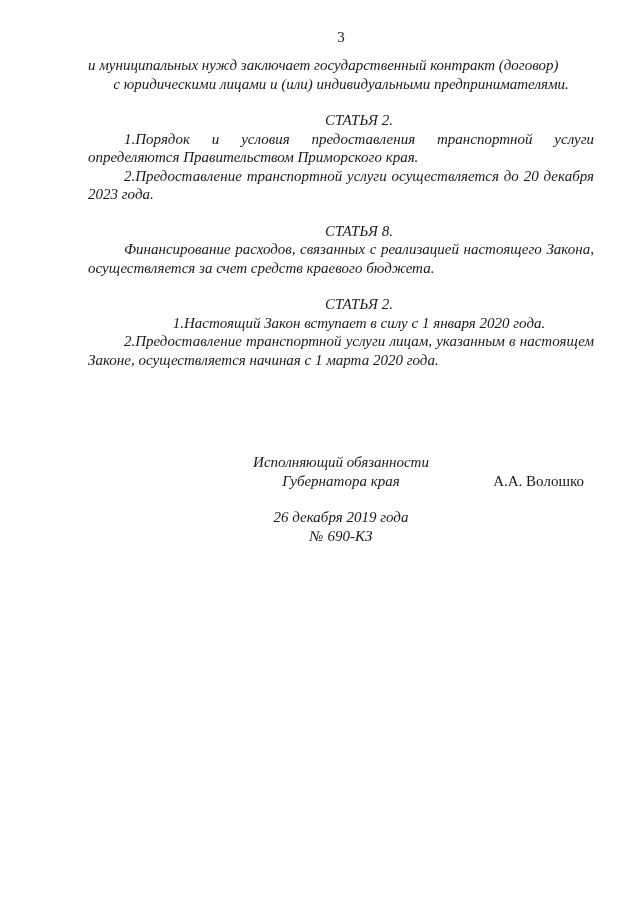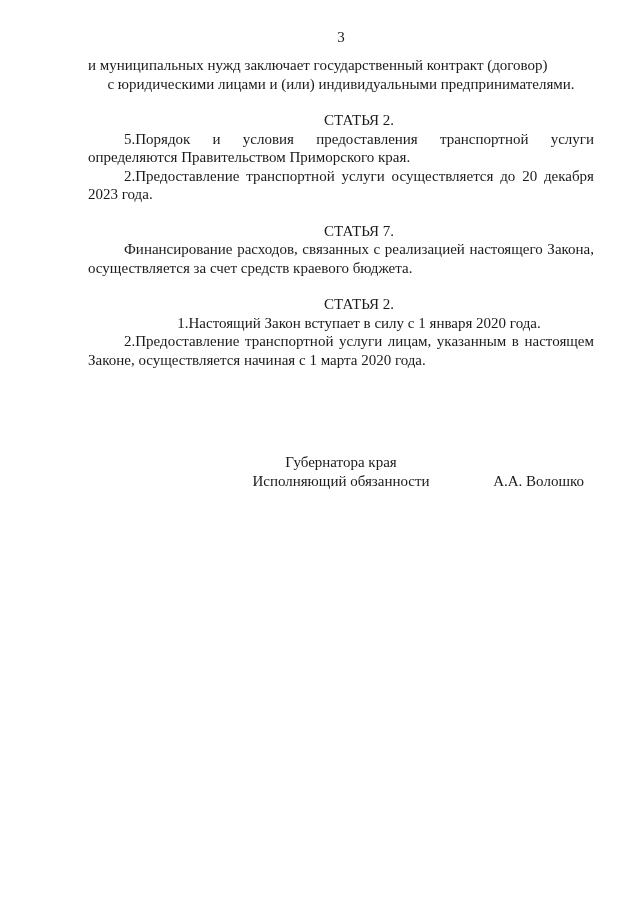--- a/index.html
+++ b/index.html
@@ -34,20 +34,21 @@
     font-size: 15px;
     line-height: 18px;
     margin-bottom: 10px;
   }
   p {
     margin: 0;
     font-size: 15px;
     line-height: 18.5px;
     text-align: justify;
     text-justify: inter-word;
+    font-style: italic;
   }
   p.indent {
     text-indent: 36px;
   }
   .gap-md { height: 18px; }
   .gap-lg { height: 38px; }
   .gap-xl { height: 46px; }
   .left {
     text-align: center;
   }
@@ -71,40 +72,42 @@
   <div class="content">
 
     <div class="page-number">3</div>
 
     <p>и муниципальных нужд заключает государственный контракт (договор)</p>
     <p class="left">с юридическими лицами и (или) индивидуальными предпринимателями.</p>
 
     <div class="gap-md"></div>
 
     <p class="indent left">СТАТЬЯ 2.</p>
-    <p class="indent">5.Порядок и условия предоставления транспортной услуги определяются Правительством Приморского края.</p>
+    <p class="indent">1.Порядок и условия предоставления транспортной услуги определяются Правительством Приморского края.</p>
     <p class="indent">2.Предоставление транспортной услуги осуществляется до 20 декабря 2023 года.</p>
 
     <div class="gap-md"></div>
 
-    <p class="indent left">СТАТЬЯ 7.</p>
+    <p class="indent left">СТАТЬЯ 8.</p>
     <p class="indent">Финансирование расходов, связанных с реализацией настоящего Закона, осуществляется за счет средств краевого бюджета.</p>
 
     <div class="gap-md"></div>
 
     <p class="indent left">СТАТЬЯ 2.</p>
     <p class="indent left">1.Настоящий Закон вступает в силу с 1 января 2020 года.</p>
     <p class="indent">2.Предоставление транспортной услуги лицам, указанным в настоящем Законе, осуществляется начиная с 1 марта 2020 года.</p>
 
     <div class="gap-xl"></div>
     <div class="gap-lg"></div>
 
     <div class="sign-row">
+      <p class="left">Исполняющий обязанности</p>
       <p class="left">Губернатора края</p>
-      <p class="left">Исполняющий обязанности</p>
       <span class="sign-name" style="top:18.5px">А.А. Волошко</span>
     </div>
 
     <div class="gap-md"></div>
 
+    <p class="left">26 декабря 2019 года</p>
+    <p class="left">№ 690-КЗ</p>
 
   </div>
 </div>
 
 </body></html>

